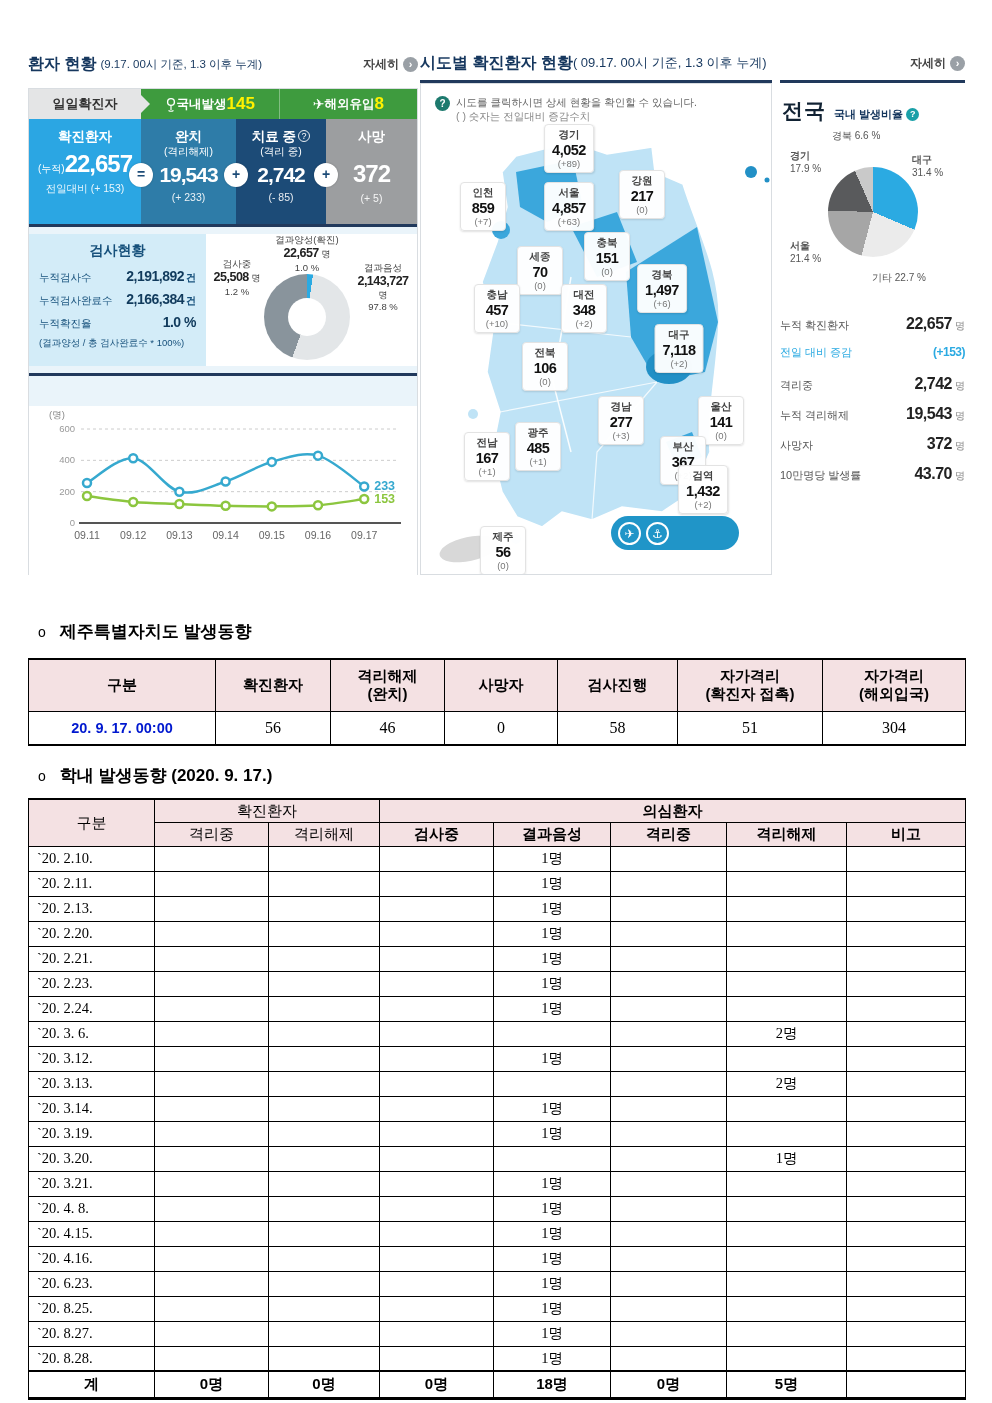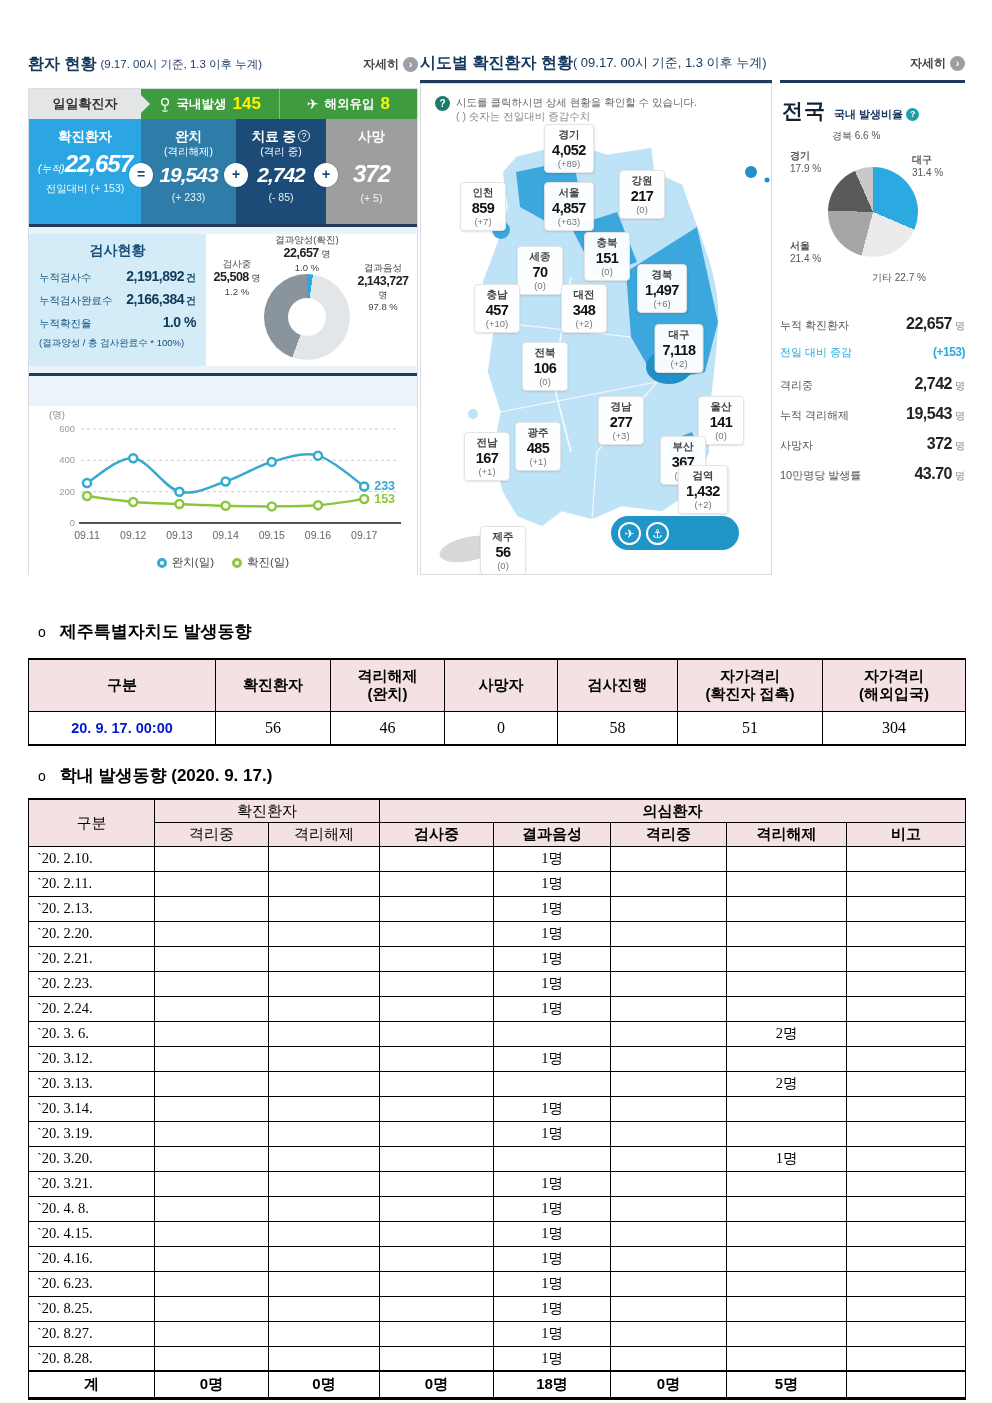--- a/index.html
+++ b/index.html
@@ -16,31 +16,31 @@
   .phead { position:absolute; left:0; top:0; width:100%; height:38px; display:flex; align-items:center; }
   .phead .t { font-size:16px; font-weight:bold; color:#16375e; }
   .phead .ts { font-size:11.5px; color:#16375e; margin-left:4px; }
   .phead .detail-link { margin-left:auto; }
   .pbody { position:absolute; left:0; top:43px; width:390px; height:487px; border:1px solid #d9dde1; background:#eaf4fa; }
 
   .tabbar { position:absolute; left:0; top:0; width:100%; height:30px; display:flex; }
   .tab-daily { width:112px; background:#e4e5e6; color:#333; font-size:13px; font-weight:bold; display:flex; align-items:center; justify-content:center; position:relative; }
   .tab-daily:after { content:""; position:absolute; right:-9px; top:6px; border-left:9px solid #e4e5e6; border-top:9px solid transparent; border-bottom:9px solid transparent; z-index:2; }
   .tab-green { flex:1; background:#3e9b3e; display:flex; }
-  .tg-half { flex:1; display:flex; align-items:center; justify-content:center; gap:6px; color:#fff; font-size:12.5px; font-weight:bold; }
+  .tg-half { flex:1; display:flex; align-items:center; justify-content:center; color:#fff; font-size:12.5px; font-weight:bold; }
   .tg-half + .tg-half { border-left:1px solid rgba(255,255,255,.35); }
   .tg-num { color:#fff100; font-size:17px; font-weight:bold; }
   .pin-ic svg, .plane-ic { display:block; }
   .plane-ic { font-size:14px; color:#fff; }
 
   .statrow { position:absolute; left:0; top:30px; width:100%; height:105px; display:flex; }
   .sbox { color:#fff; text-align:center; padding-top:9px; position:relative; }
   .sbox .lb { font-size:13.5px; font-weight:bold; }
   .sbox .sub { font-size:10.5px; margin-top:-1px; }
-  .sbox .val { font-size:24px; font-weight:bold; letter-spacing:-1px; margin-top:4px;font-style:italic; }
+  .sbox .val { font-size:24px; font-weight:bold; letter-spacing:-1px; margin-top:4px; }
   .sbox .val .pfx { font-size:10px; font-weight:normal; letter-spacing:0; }
   .sbox .dl { font-size:10.5px; margin-top:4px; color:rgba(255,255,255,.9); }
   .sbox .qmini { display:inline-block; width:12px; height:12px; border:1px solid rgba(255,255,255,.9); border-radius:50%; font-size:9px; line-height:11px; vertical-align:2px; margin-left:2px; font-weight:normal; }
   .op-circle { position:absolute; width:24px; height:24px; border-radius:50%; background:#fff; color:#1c4b77; font-weight:bold; font-size:14px; line-height:23px; text-align:center; top:44px; box-shadow:0 0 2px rgba(0,0,0,.25); z-index:3; }
 
   .test-sec { position:absolute; left:0; top:138px; width:100%; height:146px; background:#eaf4fa; padding:7px 0 7px 0; display:flex; }
   .test-left { width:177px; background:#d3ecf8; padding:8px 10px 0 10px; }
   .test-left .tt { text-align:center; font-size:14px; font-weight:bold; color:#16507b; margin-bottom:8px; }
   .trow { display:flex; align-items:baseline; font-size:10.5px; color:#16507b; margin-bottom:6px; }
   .trow .v { margin-left:auto; font-size:14px; font-weight:bold; color:#103a5c; letter-spacing:-0.5px; }
@@ -251,24 +251,20 @@
               <path d="M58 90.05333333333333C65.7 91.04555555555555 88.8 94.675 104.2 96.00666666666666C119.60000000000001 97.33833333333332 135 97.41666666666667 150.4 98.04333333333334C165.8 98.67 181.20000000000002 99.375 196.60000000000002 99.76666666666667C212.00000000000003 100.15833333333333 227.4 100.47166666666666 242.8 100.39333333333333C258.2 100.315 273.6 100.52388888888889 289 99.29666666666667C304.4 98.06944444444444 327.50000000000006 94.07444444444445 335.20000000000005 93.03" fill="none" stroke="#8cc63f" stroke-width="2.5"></path>
               <circle cx="58" cy="90.05333333333333" r="4" fill="#fff" stroke="#8cc63f" stroke-width="2.5"></circle>
               <circle cx="104.2" cy="96.00666666666666" r="4" fill="#fff" stroke="#8cc63f" stroke-width="2.5"></circle>
               <circle cx="150.4" cy="98.04333333333334" r="4" fill="#fff" stroke="#8cc63f" stroke-width="2.5"></circle>
               <circle cx="196.60000000000002" cy="99.76666666666667" r="4" fill="#fff" stroke="#8cc63f" stroke-width="2.5"></circle>
               <circle cx="242.8" cy="100.39333333333333" r="4" fill="#fff" stroke="#8cc63f" stroke-width="2.5"></circle>
               <circle cx="289" cy="99.29666666666667" r="4" fill="#fff" stroke="#8cc63f" stroke-width="2.5"></circle>
               <circle cx="335.20000000000005" cy="93.03" r="4" fill="#fff" stroke="#8cc63f" stroke-width="2.5"></circle>
               <text x="345.20000000000005" y="97.03" font-size="12.5" font-weight="bold" fill="#8cc63f">153</text>
             </svg>
-          <div class="legend" id="trend-legend">
-              <span class="li"><span class="dot" style="border-color:#36a9cf"></span>완치(일)</span>
-              <span class="li"><span class="dot" style="border-color:#8cc63f"></span>확진(일)</span>
-            </div>
         </div>
       </div>
     </div>
   </div>
 
   <div class="region-head">
     <span class="t">시도별 확진환자 현황</span>
     <span class="ts">( 09.17. 00시 기준, 1.3 이후 누계)</span>
     <span class="detail-link">
       <span>자세히</span>

